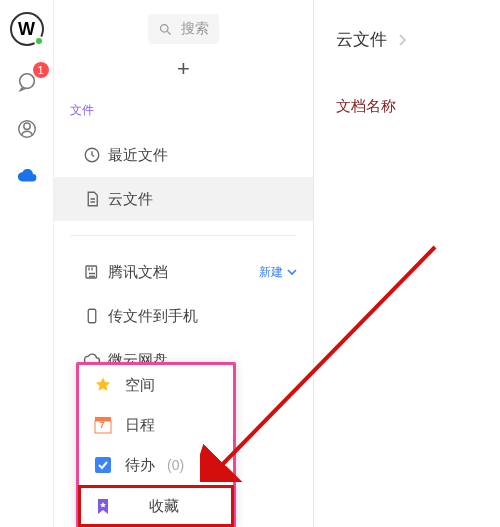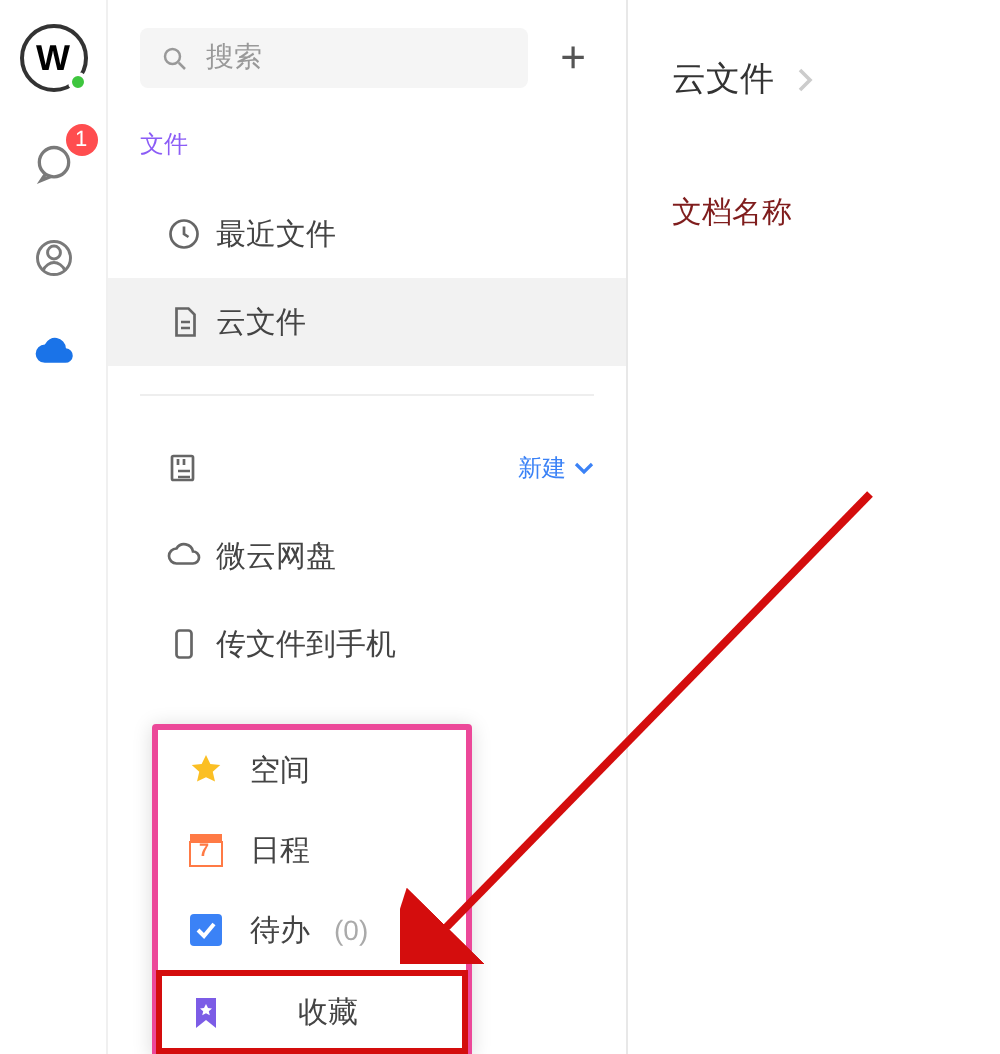--- a/index.html
+++ b/index.html
@@ -5,21 +5,21 @@
     * { margin: 0; padding: 0; box-sizing: border-box; font-family: -apple-system, "PingFang SC", "Microsoft YaHei", sans-serif; }
     body { width: 500px; height: 527px; background: #fff; position: relative; overflow: hidden; }
     .app { display: flex; height: 100%; }
     .rail { width: 54px; border-right: 1px solid #f0f0f0; display: flex; flex-direction: column; align-items: center; padding-top: 12px; gap: 24px; }
     .avatar { width: 34px; height: 34px; border: 2px solid #333; border-radius: 50%; display: flex; align-items: center; justify-content: center; position: relative; font-weight: 900; font-size: 18px; color: #000; }
     .avatar .dot { position: absolute; right: -2px; bottom: -2px; width: 10px; height: 10px; background: #3ec63e; border: 2px solid #fff; border-radius: 50%; }
     .rail-msg { position: relative; width: 24px; height: 24px; display:flex; align-items:center; justify-content:center; }
     .rail-msg .badge { position: absolute; top: -8px; right: -10px; background: #ff4d4f; color: #fff; font-size: 11px; min-width: 16px; height: 16px; border-radius: 8px; display: flex; align-items: center; justify-content: center; padding: 0 4px; }
     .rail-icon { width: 22px; height: 22px; display:flex; align-items:center; justify-content:center; color: #7a7a7a; }
     .sidebar { width: 260px; border-right: 1px solid #e8e8e8; display: flex; flex-direction: column; padding-top: 14px; }
-    .search-row { display: flex; align-items: center; padding: 0 16px 16px 16px; gap: 12px; }
+    .search-row { display: flex; align-items: center; padding: 0 16px 16px 16px; gap: 12px; flex-direction: column; }
     .search { flex: 1; display: flex; align-items: center; gap: 8px; background: #f5f5f5; border-radius: 4px; padding: 6px 10px; color: #999; font-size: 14px; }
     .plus { font-size: 22px; color: #555; cursor: pointer; padding: 0 4px; }
     .section-title { font-size: 12px; color: #8b5cf6; padding: 4px 16px 14px 16px; font-weight: 400; }
     .item { display: flex; align-items: center; gap: 6px; padding: 12px 16px 12px 28px; font-size: 15px; color: #444; cursor: pointer; }
     .item.active { background: #f2f2f2; }
     .item .icn { width: 20px; height: 20px; display:flex; align-items:center; justify-content:center; color:#666; }
     .divider { height: 1px; background: #eee; margin: 14px 16px; }
     .item .trailing { margin-left: auto; color: #3b82f6; font-size: 12px; display:flex; align-items:center; gap:4px; }
     .main { flex: 1; padding: 28px 22px; }
     .breadcrumb { display: flex; align-items: center; gap: 10px; font-size: 17px; color: #333; margin-bottom: 46px; }
@@ -104,44 +104,45 @@
 
     <div class="divider"></div>
 
     <div class="item">
       <span class="icn">
         <svg width="18" height="18" viewBox="0 0 24 24" fill="none" stroke="#666" stroke-width="1.8">
             <rect x="4" y="4" width="14" height="16" rx="1"></rect>
             <path d="M8 6v4M12 6v4M8 14h8M8 18h8"></path>
           </svg>
       </span>
+      <span>腾讯文档</span>
       <span class="trailing">
         <span>新建</span>
         <svg width="10" height="10" viewBox="0 0 10 10">
             <path d="M1 3l4 4 4-4" fill="none" stroke="#3b82f6" stroke-width="1.6"></path>
           </svg>
       </span>
     </div>
 
     <div class="item">
       <span class="icn">
         <svg width="18" height="18" viewBox="0 0 24 24" fill="none" stroke="#666" stroke-width="1.8">
+            <rect x="7" y="3" width="10" height="18" rx="2"></rect>
+          </svg>
+      </span>
+      <span>传文件到手机</span>
+    </div>
+
+    <div class="item">
+      <span class="icn">
+        <svg width="18" height="18" viewBox="0 0 24 24" fill="none" stroke="#666" stroke-width="1.8">
             <path d="M7 17a5 5 0 0 1 0-10 6 6 0 0 1 11 2 4 4 0 0 1 0 8H7z"></path>
           </svg>
       </span>
       <span>微云网盘</span>
-    </div>
-
-    <div class="item">
-      <span class="icn">
-        <svg width="18" height="18" viewBox="0 0 24 24" fill="none" stroke="#666" stroke-width="1.8">
-            <rect x="7" y="3" width="10" height="18" rx="2"></rect>
-          </svg>
-      </span>
-      <span>传文件到手机</span>
     </div>
   </div>
 
   <div class="main">
     <div class="breadcrumb">
       <span>云文件</span>
       <span class="sep">
         <svg width="10" height="12" viewBox="0 0 10 12">
             <path d="M3 1l5 5-5 5" fill="none" stroke="#ccc" stroke-width="1.8"></path>
           </svg>

